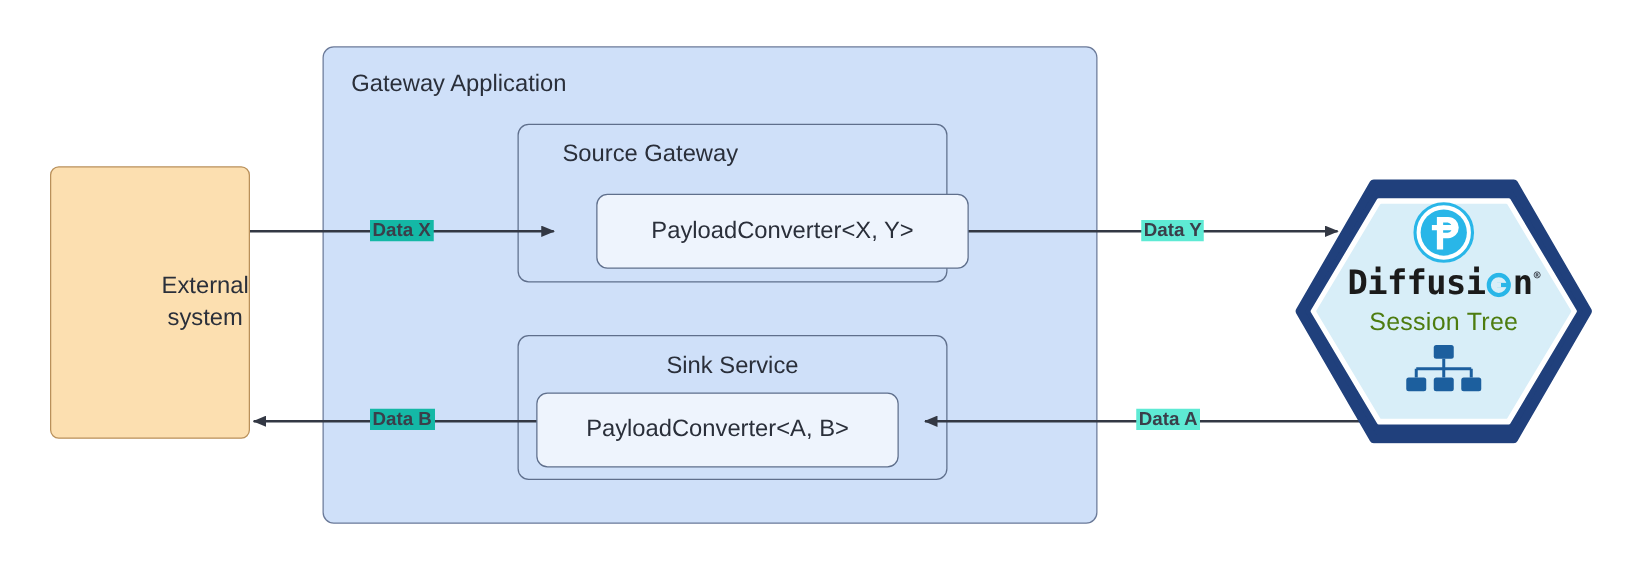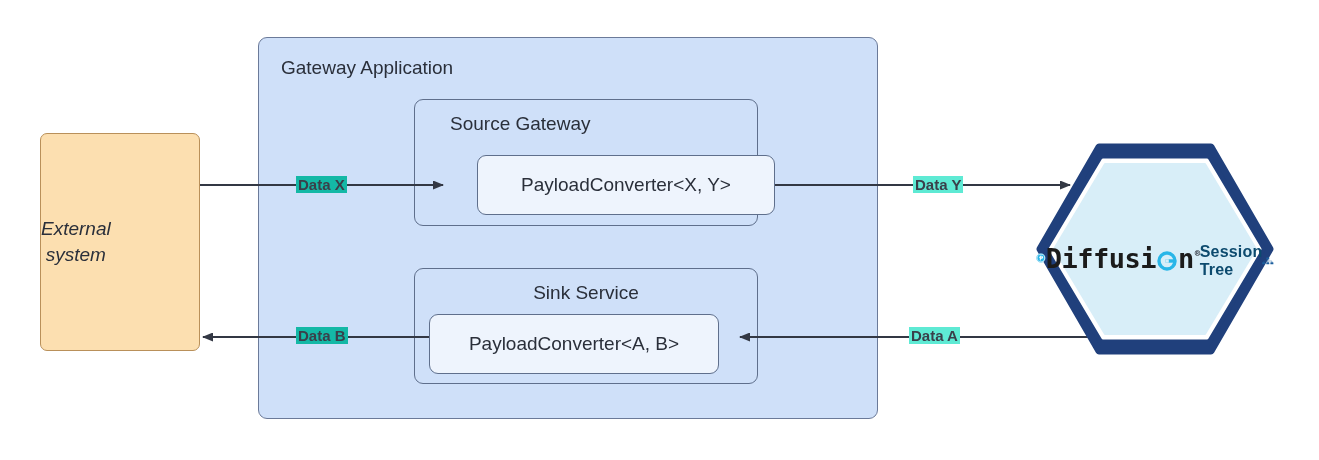--- a/index.html
+++ b/index.html
@@ -29,22 +29,21 @@
   
   #external-system {
     left: 40px;
     top: 133px;
     width: 160px;
     height: 218px;
     background: #fcdfb0;
     border: 1px solid #b9905a;
     border-radius: 7px;
     align-items: center;
-    justify-content: flex-start;
-    font-style: italic;
+    justify-content: flex-end;
   }
   #external-system .label {
     color: #2a2f3a;
     font-size: 19px;
     line-height: 26px;
     text-align: center;
     white-space: pre-line;
   }
 
   
@@ -177,21 +176,21 @@
     z-index: 3;
   }
   #diffusion-node svg { display: block; }
   #hex-content {
     position: absolute;
     left: 0;
     top: 0;
     width: 238px;
     height: 212px;
     display: flex;
-    flex-direction: row;
+    flex-direction: column;
     align-items: center;
     justify-content: flex-start;
     padding-top: 17px;
     box-sizing: border-box;
   }
   #diffusion-logo-mark { width: 52px; height: 52px; }
   #diffusion-wordmark {
     margin-top: 1px;
     font-family: "DejaVu Sans Mono", "Liberation Mono", monospace;
     font-size: 27px;
@@ -212,23 +211,23 @@
   #wordmark-o {
     display: inline-block;
     width: 20px;
     height: 20px;
     position: relative;
     top: 3px;
     margin: 0 1px;
   }
   #session-tree-label {
     margin-top: 7px;
-    font-size: 16px;
-    font-weight: bold;
-    color: #0c4a6e;
+    font-size: 20px;
+    font-weight: normal;
+    color: #4d7c0f;
     letter-spacing: 0.2px;
   }
   #session-tree-icon {
     margin-top: 6px;
     width: 62px;
     height: 38px;
   }
 </style>
 </head>
 <body>

